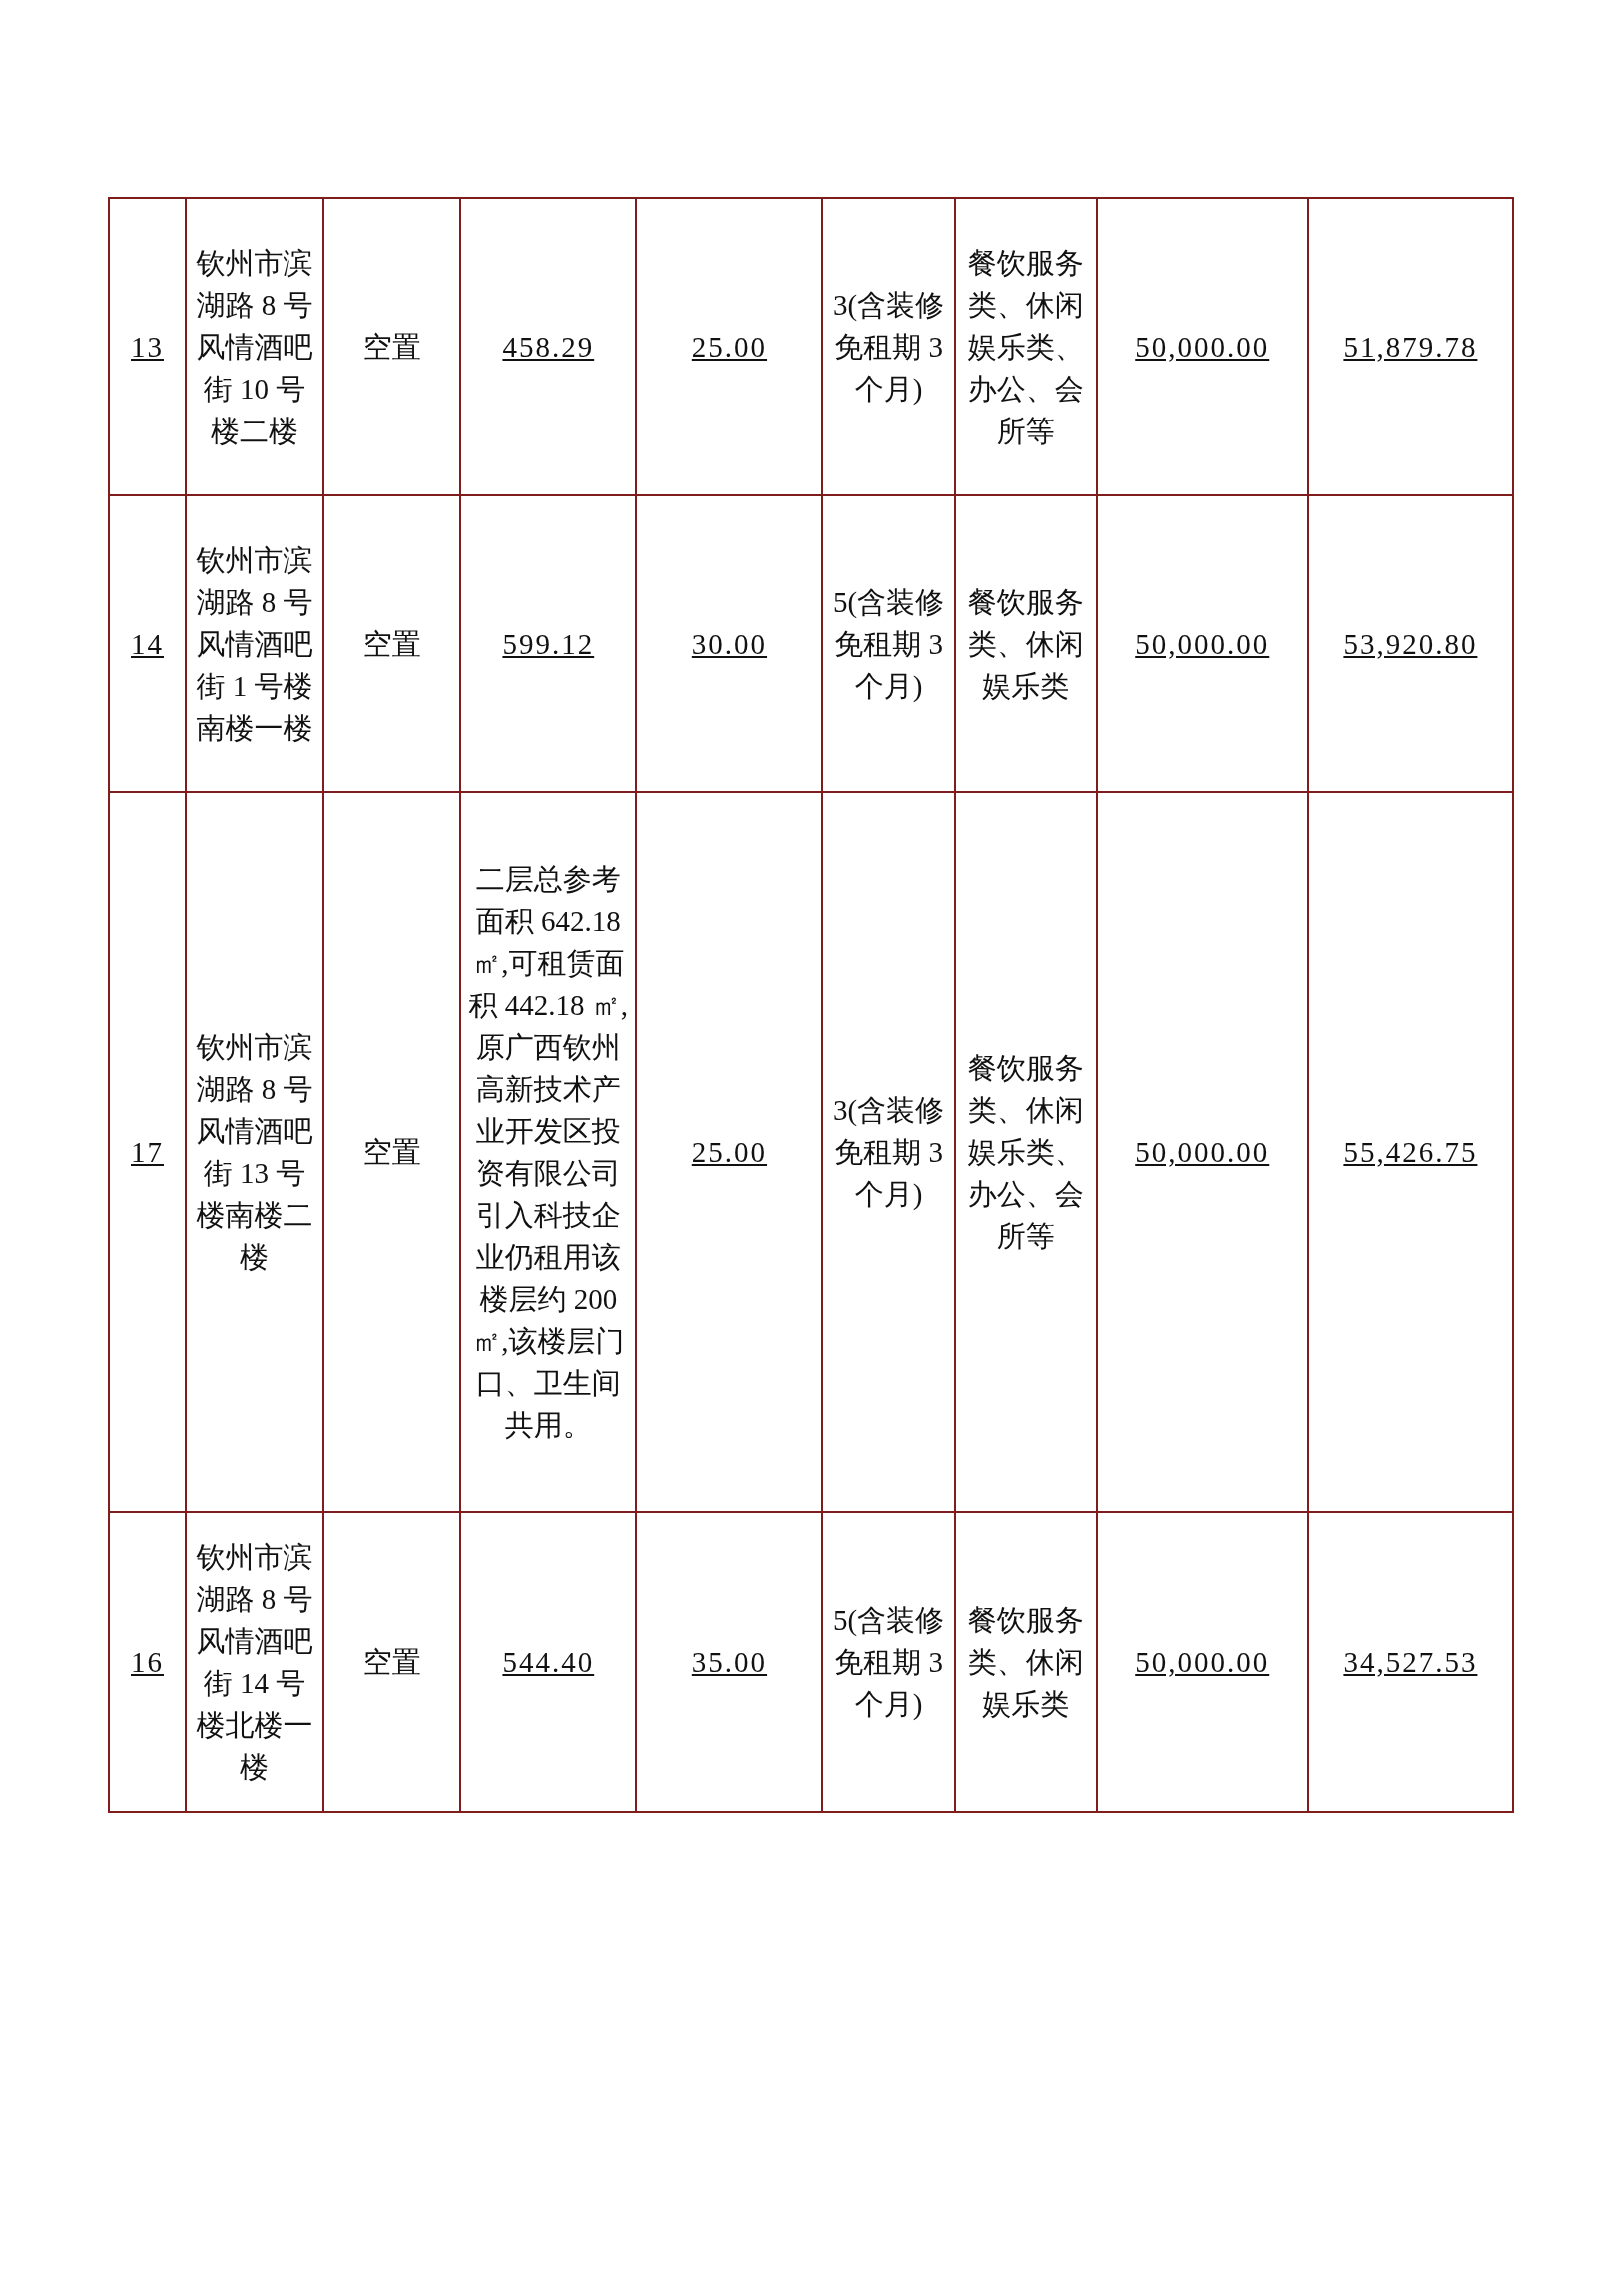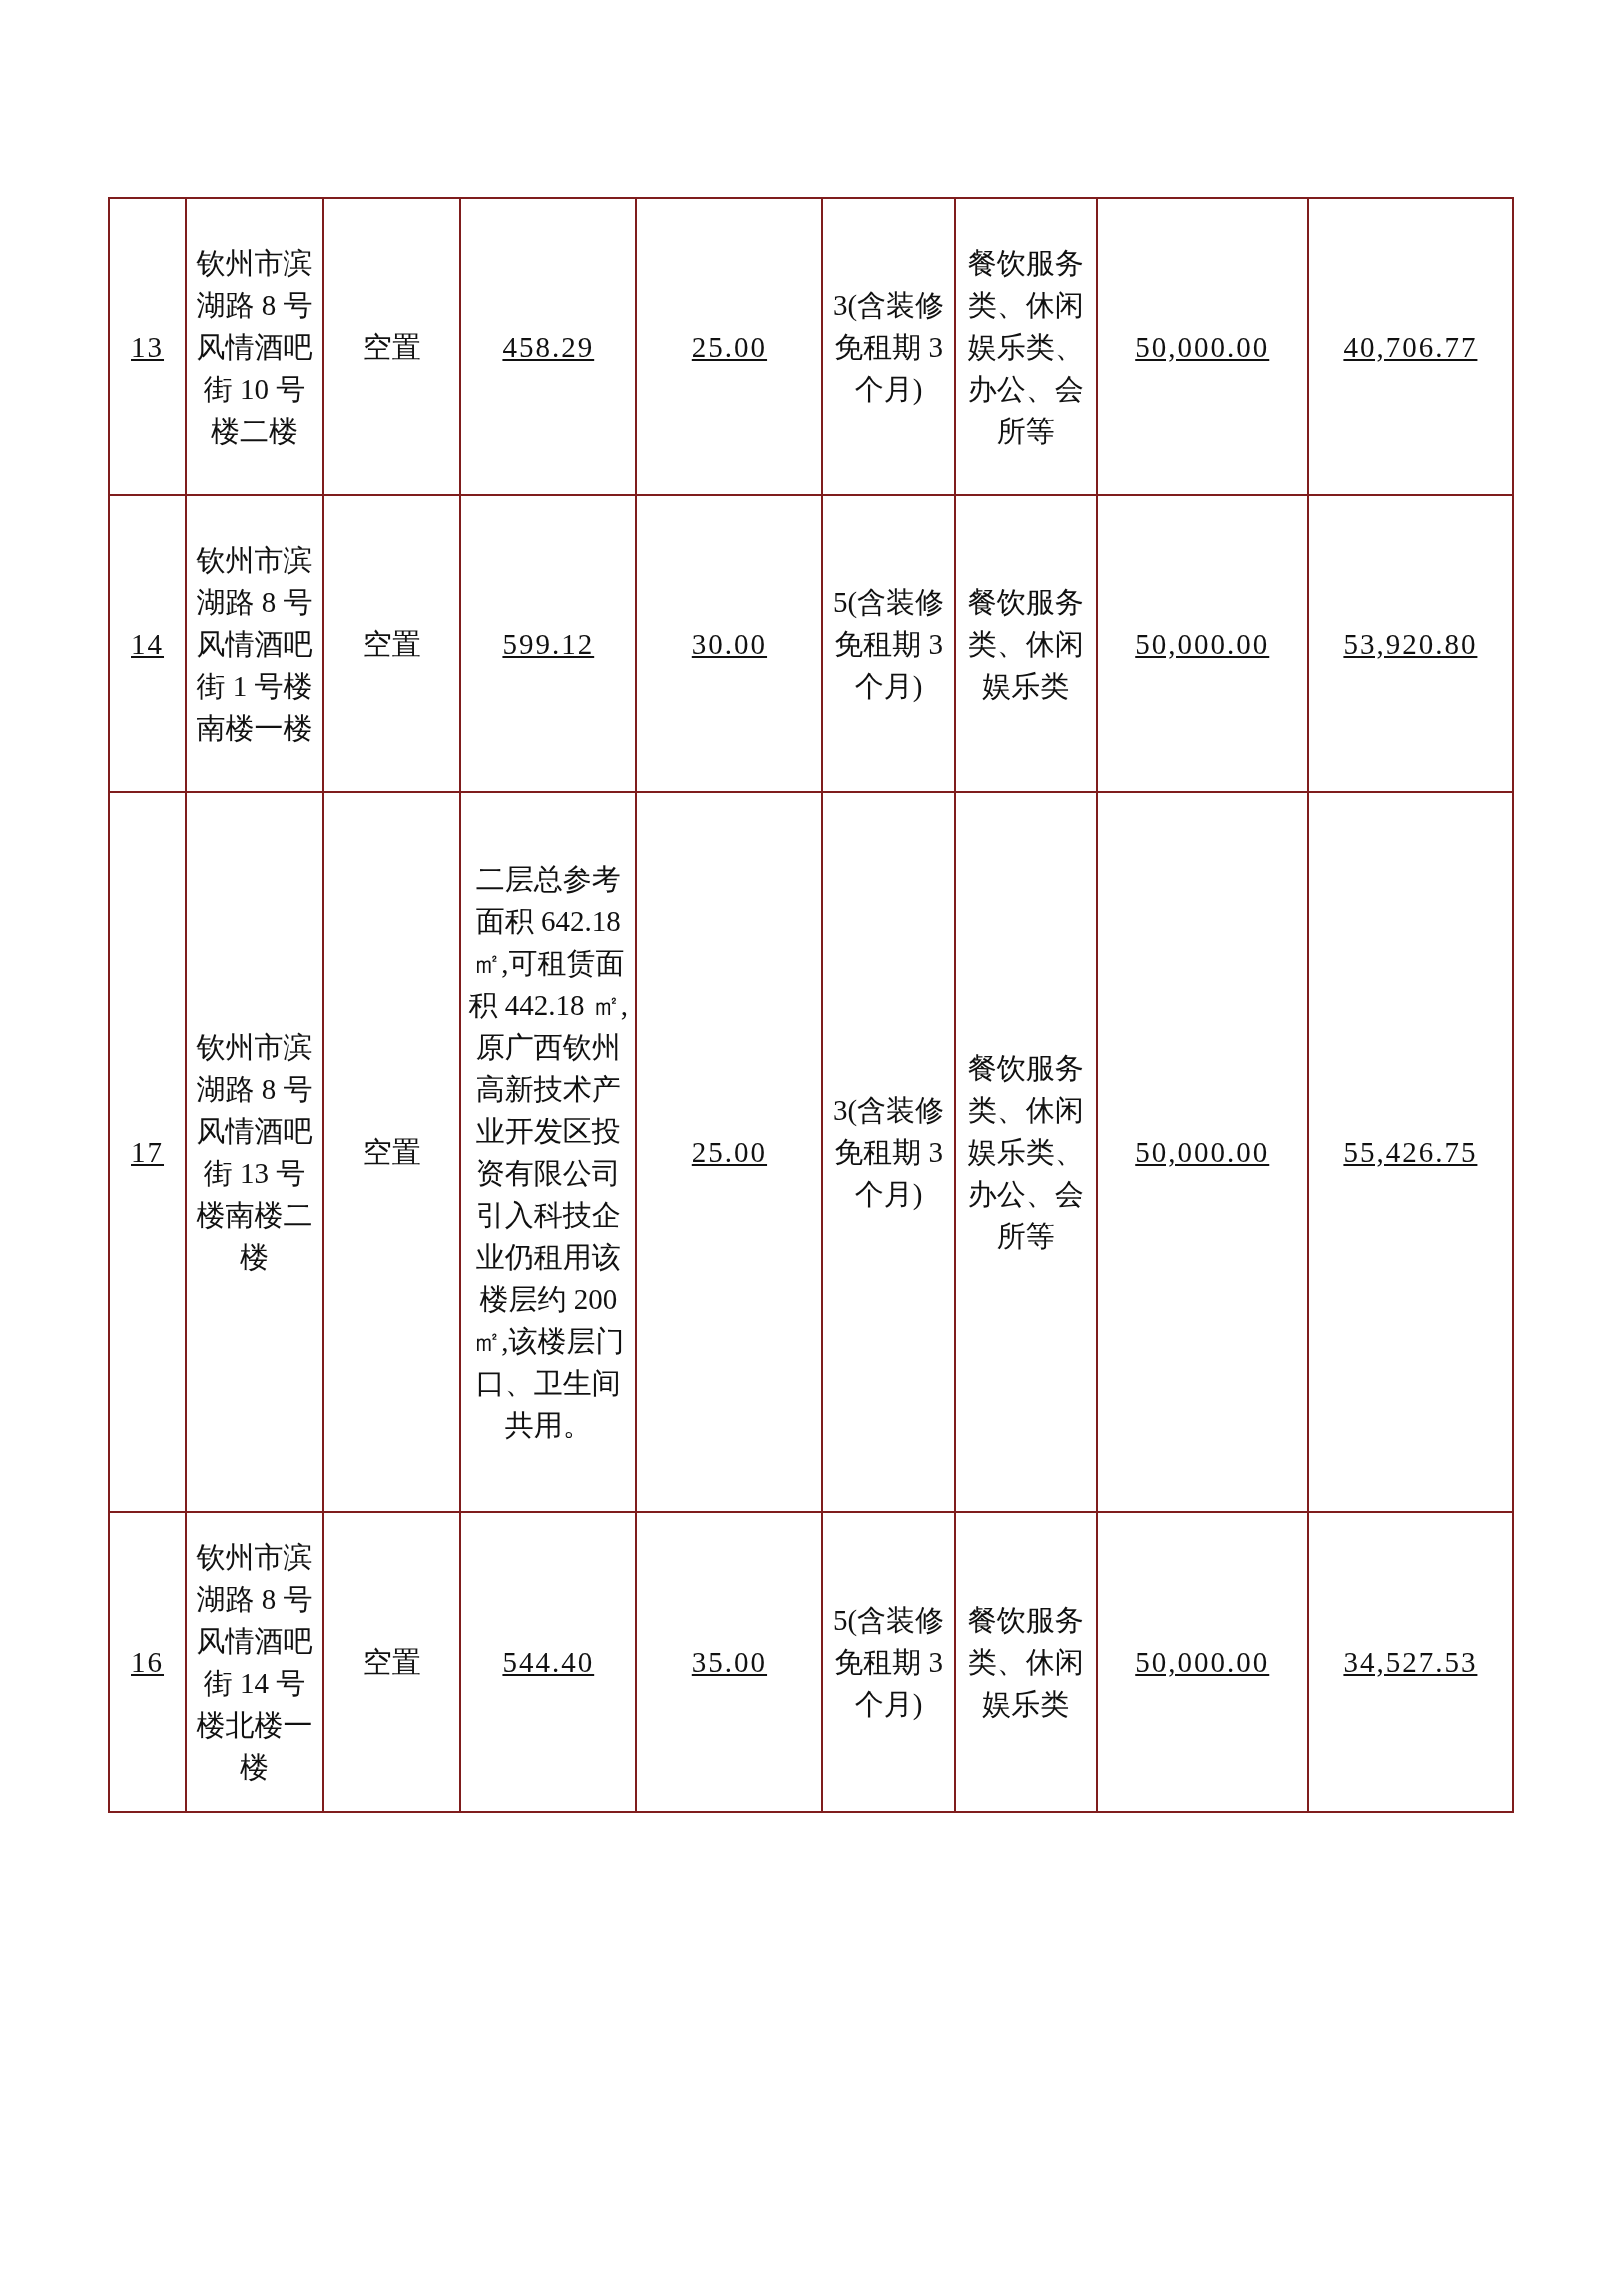--- a/index.html
+++ b/index.html
@@ -74,21 +74,21 @@
     <tbody>
       <tr class="row-std">
         <td class="c-num wide-num">13</td>
         <td class="c-loc">钦州市滨湖路 8 号风情酒吧街 10 号楼二楼</td>
         <td class="c-status">空置</td>
         <td class="c-area wide-num">458.29</td>
         <td class="c-price wide-num">25.00</td>
         <td class="c-term">3(含装修免租期 3 个月)</td>
         <td class="c-biz">餐饮服务类、休闲娱乐类、办公、会所等</td>
         <td class="c-amt1 wide-num">50,000.00</td>
-        <td class="c-amt2 wide-num">40,706.77</td>
+        <td class="c-amt2 wide-num">51,879.78</td>
       </tr>
       <tr class="row-std">
         <td class="c-num wide-num">14</td>
         <td class="c-loc">钦州市滨湖路 8 号风情酒吧街 1 号楼南楼一楼</td>
         <td class="c-status">空置</td>
         <td class="c-area wide-num">599.12</td>
         <td class="c-price wide-num">30.00</td>
         <td class="c-term">5(含装修免租期 3 个月)</td>
         <td class="c-biz">餐饮服务类、休闲娱乐类</td>
         <td class="c-amt1 wide-num">50,000.00</td>

